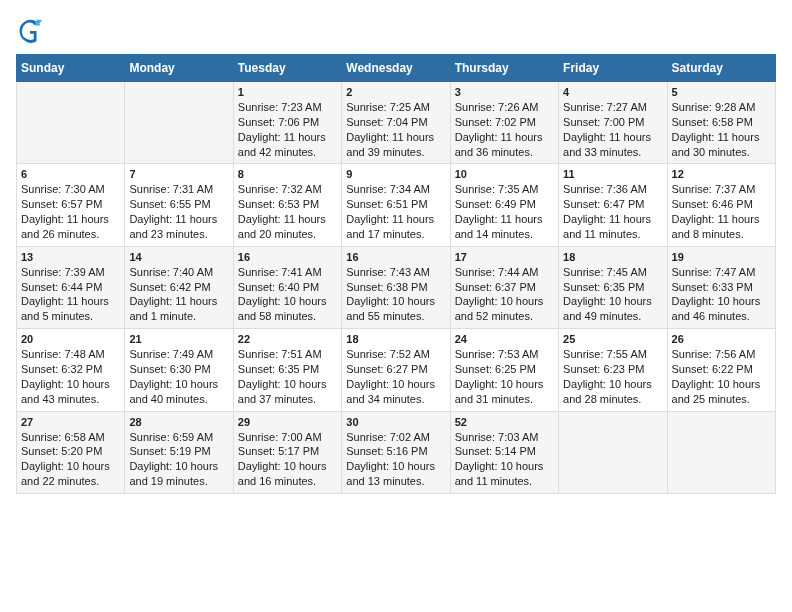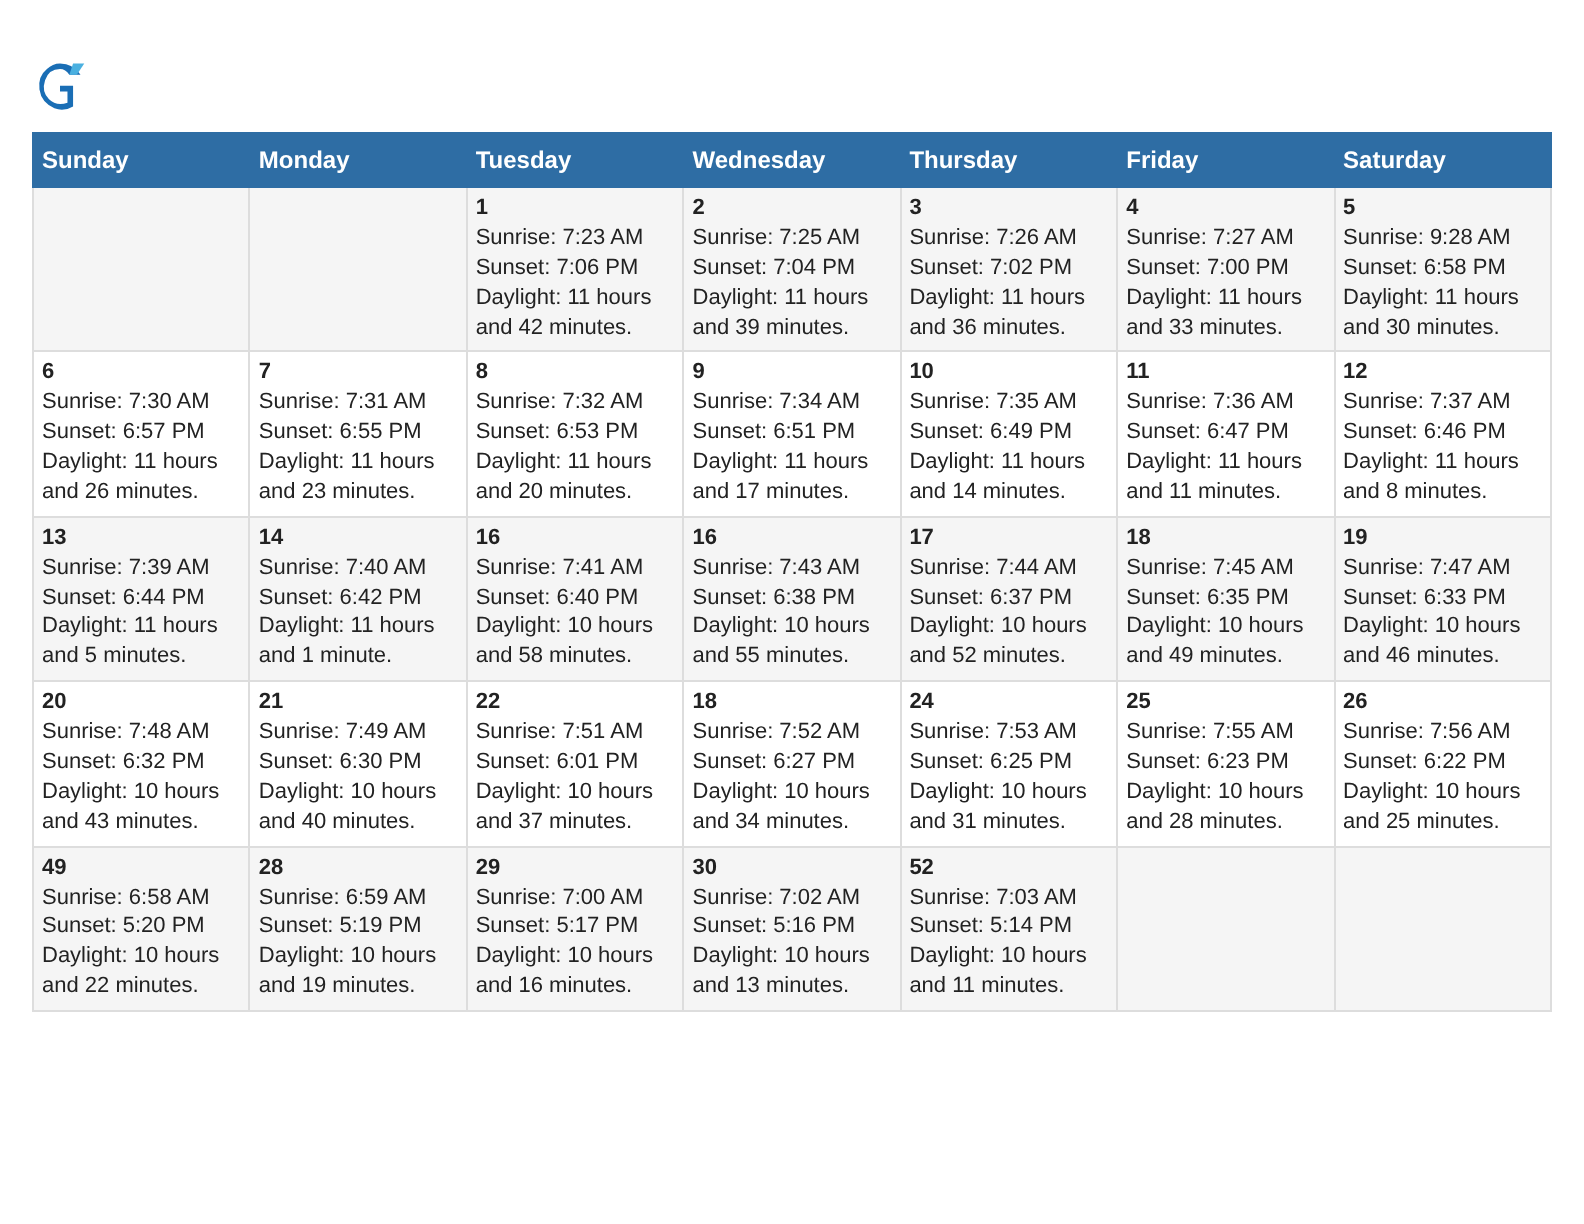--- a/index.html
+++ b/index.html
@@ -5,21 +5,21 @@
     * { margin: 0; padding: 0; box-sizing: border-box; }
     body {
       font-family: Arial, sans-serif;
       background: #fff;
       width: 792px;
       height: 612px;
       overflow: hidden;
     }
     .page {
       width: 792px;
-      padding: 28px 16px 10px 16px;
+      padding: 16px 16px 10px 16px;
     }
     .header {
       display: flex;
       justify-content: space-between;
       align-items: flex-start;
       margin-bottom: 10px;
     }
     .logo {
       display: flex;
       align-items: center;
@@ -264,21 +264,21 @@
           </td>
           <td>
             <span class="day-num">21</span>
             <div class="day-info">Sunrise: 7:49 AM
 Sunset: 6:30 PM
 Daylight: 10 hours and 40 minutes.</div>
           </td>
           <td>
             <span class="day-num">22</span>
             <div class="day-info">Sunrise: 7:51 AM
-Sunset: 6:01 PM
+Sunset: 6:35 PM
 Daylight: 10 hours and 37 minutes.</div>
           </td>
           <td>
             <span class="day-num">18</span>
             <div class="day-info">Sunrise: 7:52 AM
 Sunset: 6:27 PM
 Daylight: 10 hours and 34 minutes.</div>
           </td>
           <td>
             <span class="day-num">24</span>
@@ -294,21 +294,21 @@
           </td>
           <td>
             <span class="day-num">26</span>
             <div class="day-info">Sunrise: 7:56 AM
 Sunset: 6:22 PM
 Daylight: 10 hours and 25 minutes.</div>
           </td>
         </tr>
         <tr>
           <td>
-            <span class="day-num">49</span>
+            <span class="day-num">27</span>
             <div class="day-info">Sunrise: 6:58 AM
 Sunset: 5:20 PM
 Daylight: 10 hours and 22 minutes.</div>
           </td>
           <td>
             <span class="day-num">28</span>
             <div class="day-info">Sunrise: 6:59 AM
 Sunset: 5:19 PM
 Daylight: 10 hours and 19 minutes.</div>
           </td>

